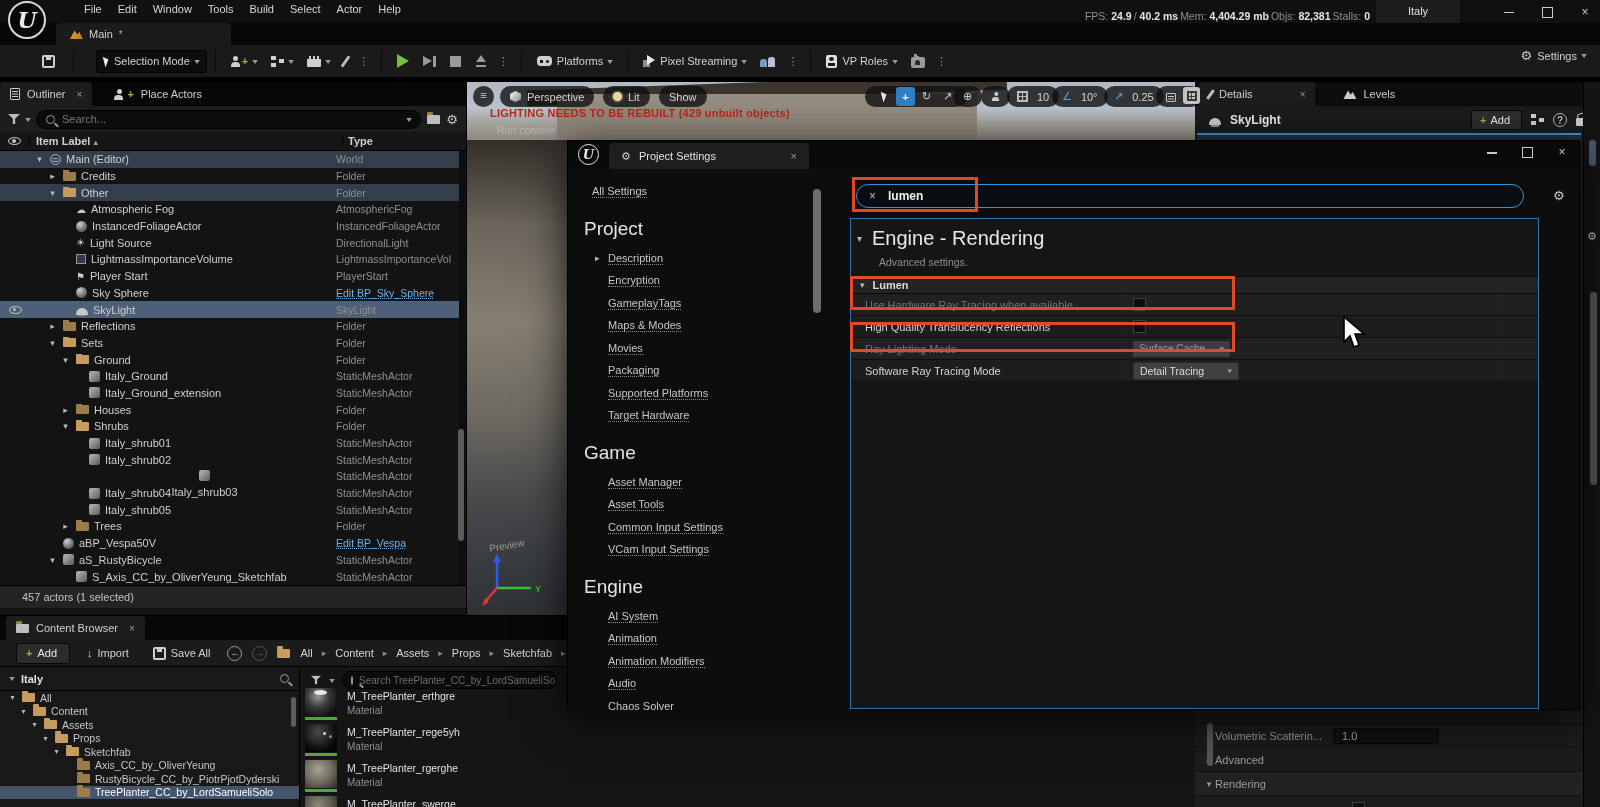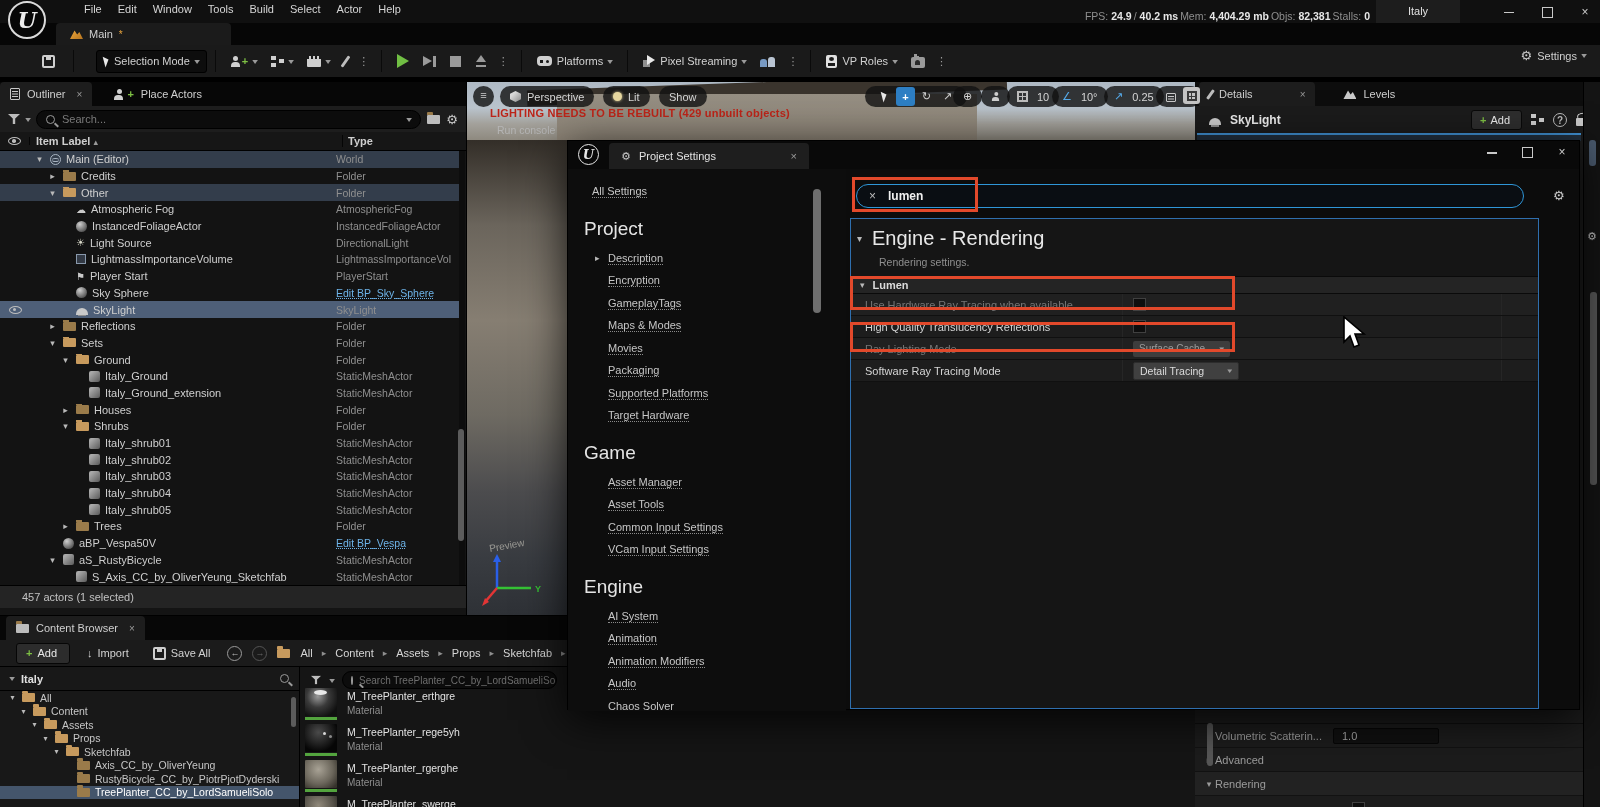--- a/index.html
+++ b/index.html
@@ -541,21 +541,21 @@
         <span class="eyec"></span>
         <span class="main" style="padding-left: 43px;">
           <span class="oarrow"></span>
           <span class="i-mesh"></span>
           <span>Italy_shrub02</span>
         </span>
         <span class="typc">StaticMeshActor</span>
       </div>
       <div class="orow">
         <span class="eyec"></span>
-        <span class="main" style="padding-left: 43px;">
+        <span class="main" style="padding-left: 43px; flex-direction: column;">
           <span class="oarrow"></span>
           <span class="i-mesh"></span>
           <span>Italy_shrub03</span>
         </span>
         <span class="typc">StaticMeshActor</span>
       </div>
       <div class="orow">
         <span class="eyec"></span>
         <span class="main" style="padding-left: 43px;">
           <span class="oarrow"></span>
@@ -887,21 +887,21 @@
   <div id="psw-search">
     <span class="x">×</span>
     <span class="q">lumen</span>
   </div>
   <span id="psw-gear" class="gear">⚙</span>
   <div id="psw-content">
     <div id="psc-head">
       <span class="tri">▾</span>
       <span>Engine - Rendering</span>
     </div>
-    <div id="psc-sub">Rendering settings.</div>
+    <div id="psc-sub">Advanced settings.</div>
     <div id="psc-cat">
       <span class="tri">▾</span>
       <span>Lumen</span>
     </div>
     <div id="psc-rows">
         <div class="psrow dis">
           <span class="pl">Use Hardware Ray Tracing when available</span>
           <span class="pv">
             <span class="pscheck"></span>
           </span>

